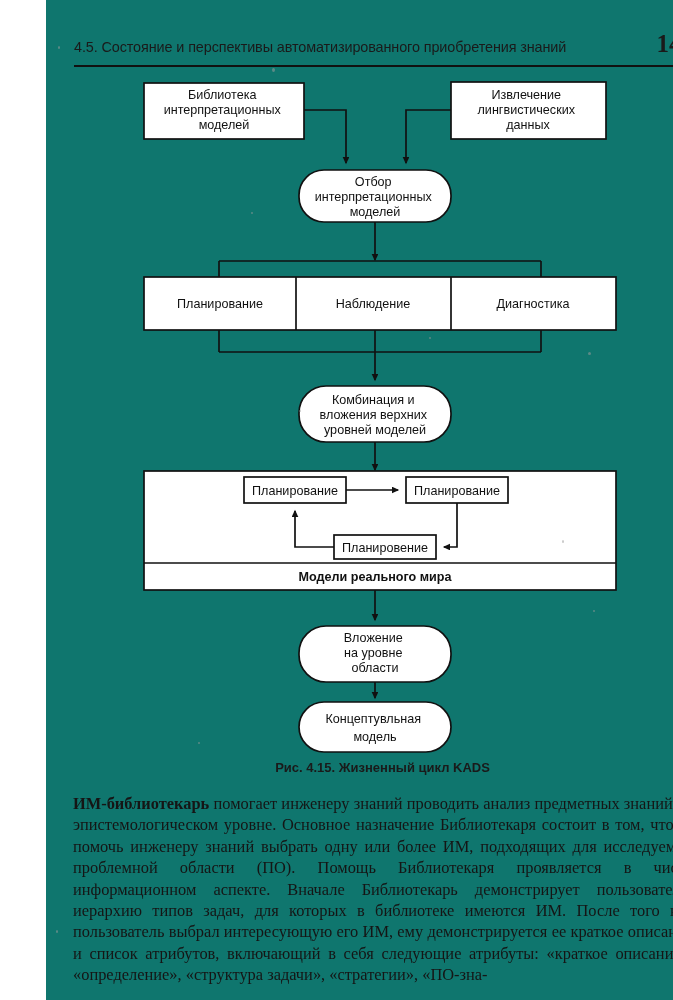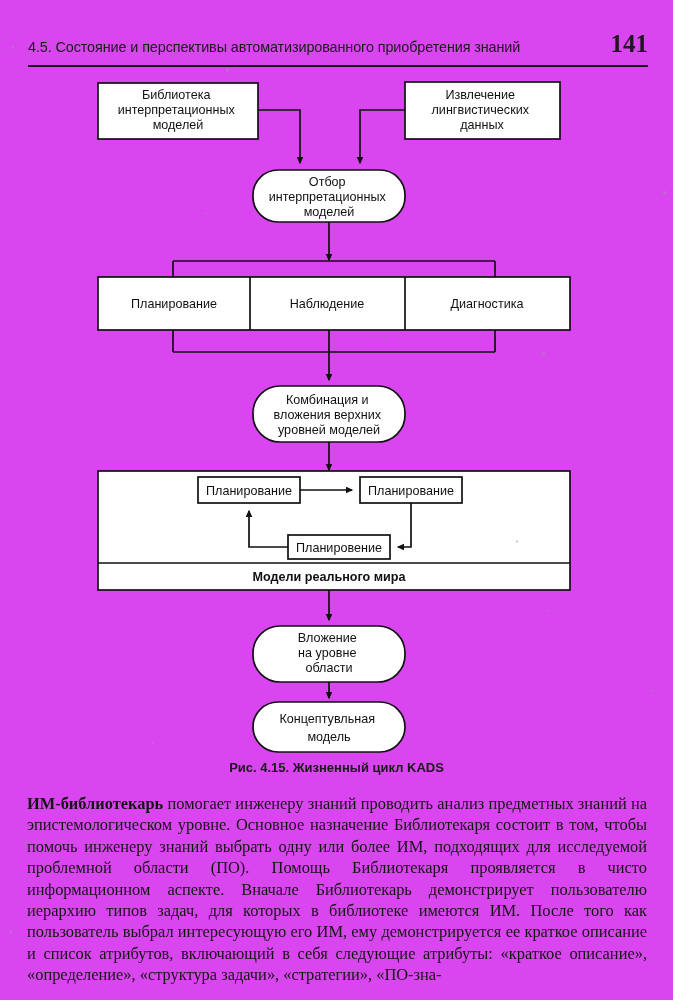--- a/index.html
+++ b/index.html
@@ -11,21 +11,22 @@
     width: 673px;
     height: 1000px;
     position: relative;
     font-family: "Liberation Serif", serif;
     color: #1a1a1a;
     overflow: hidden;
   }
   .page {
     position: absolute;
     inset: 0;
-    background: #d946ef;
+    background: #0f766e;
+    margin-left: 46px;
   }
 
   
   .runhead {
     position: absolute;
     left: 28px;
     top: 30px;
     width: 620px;
     height: 32px;
     display: flex;

